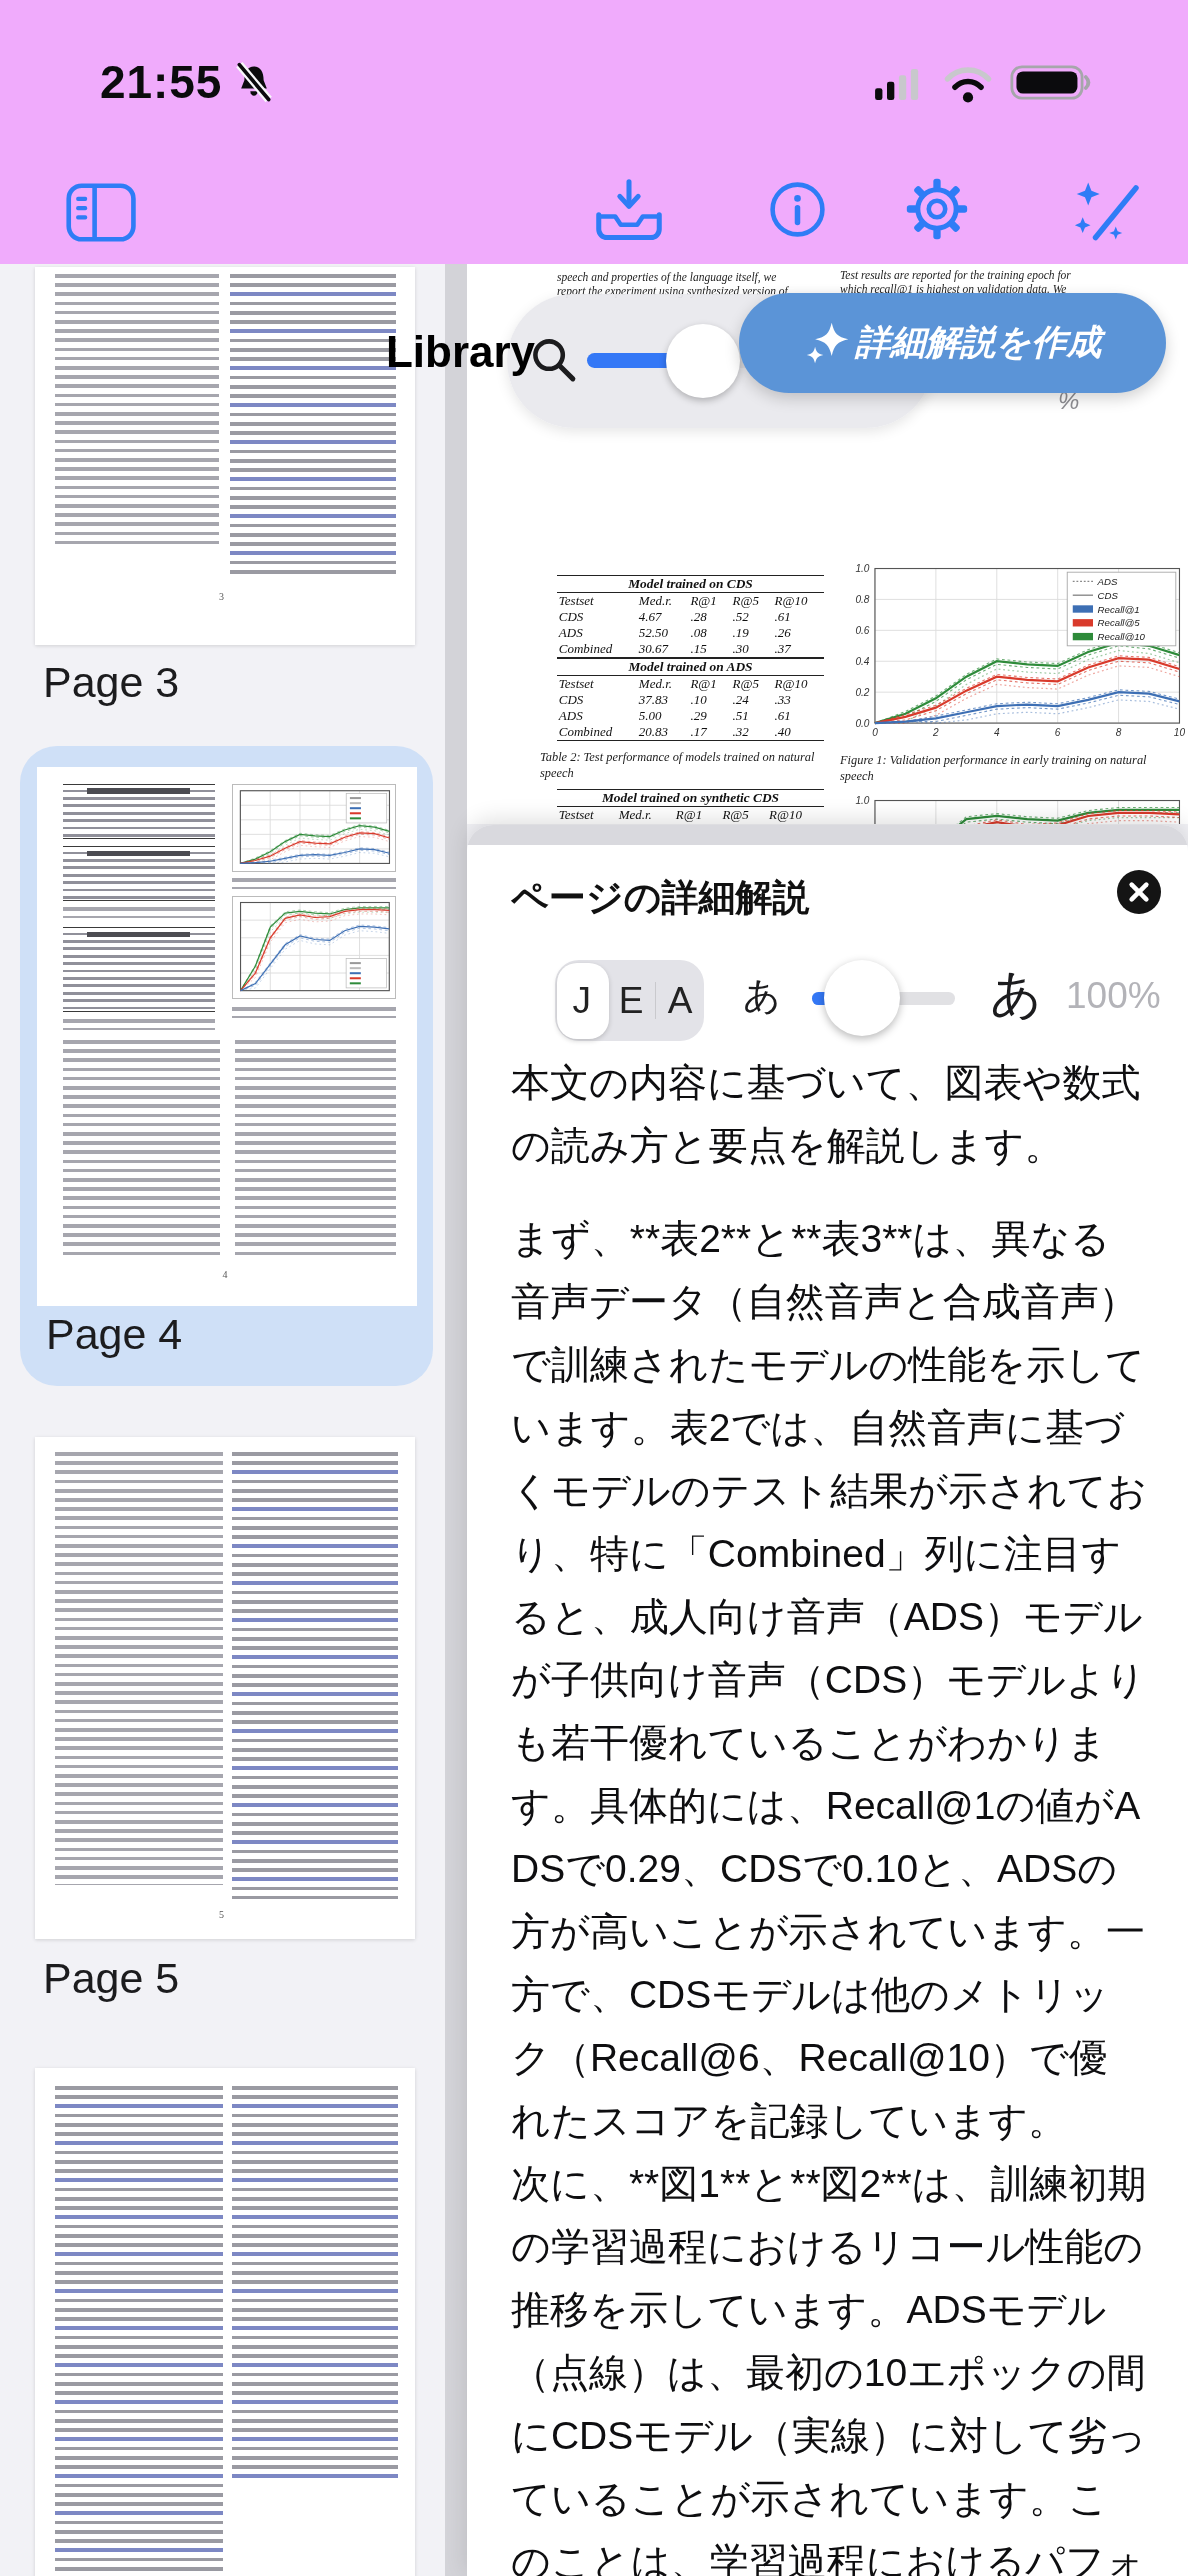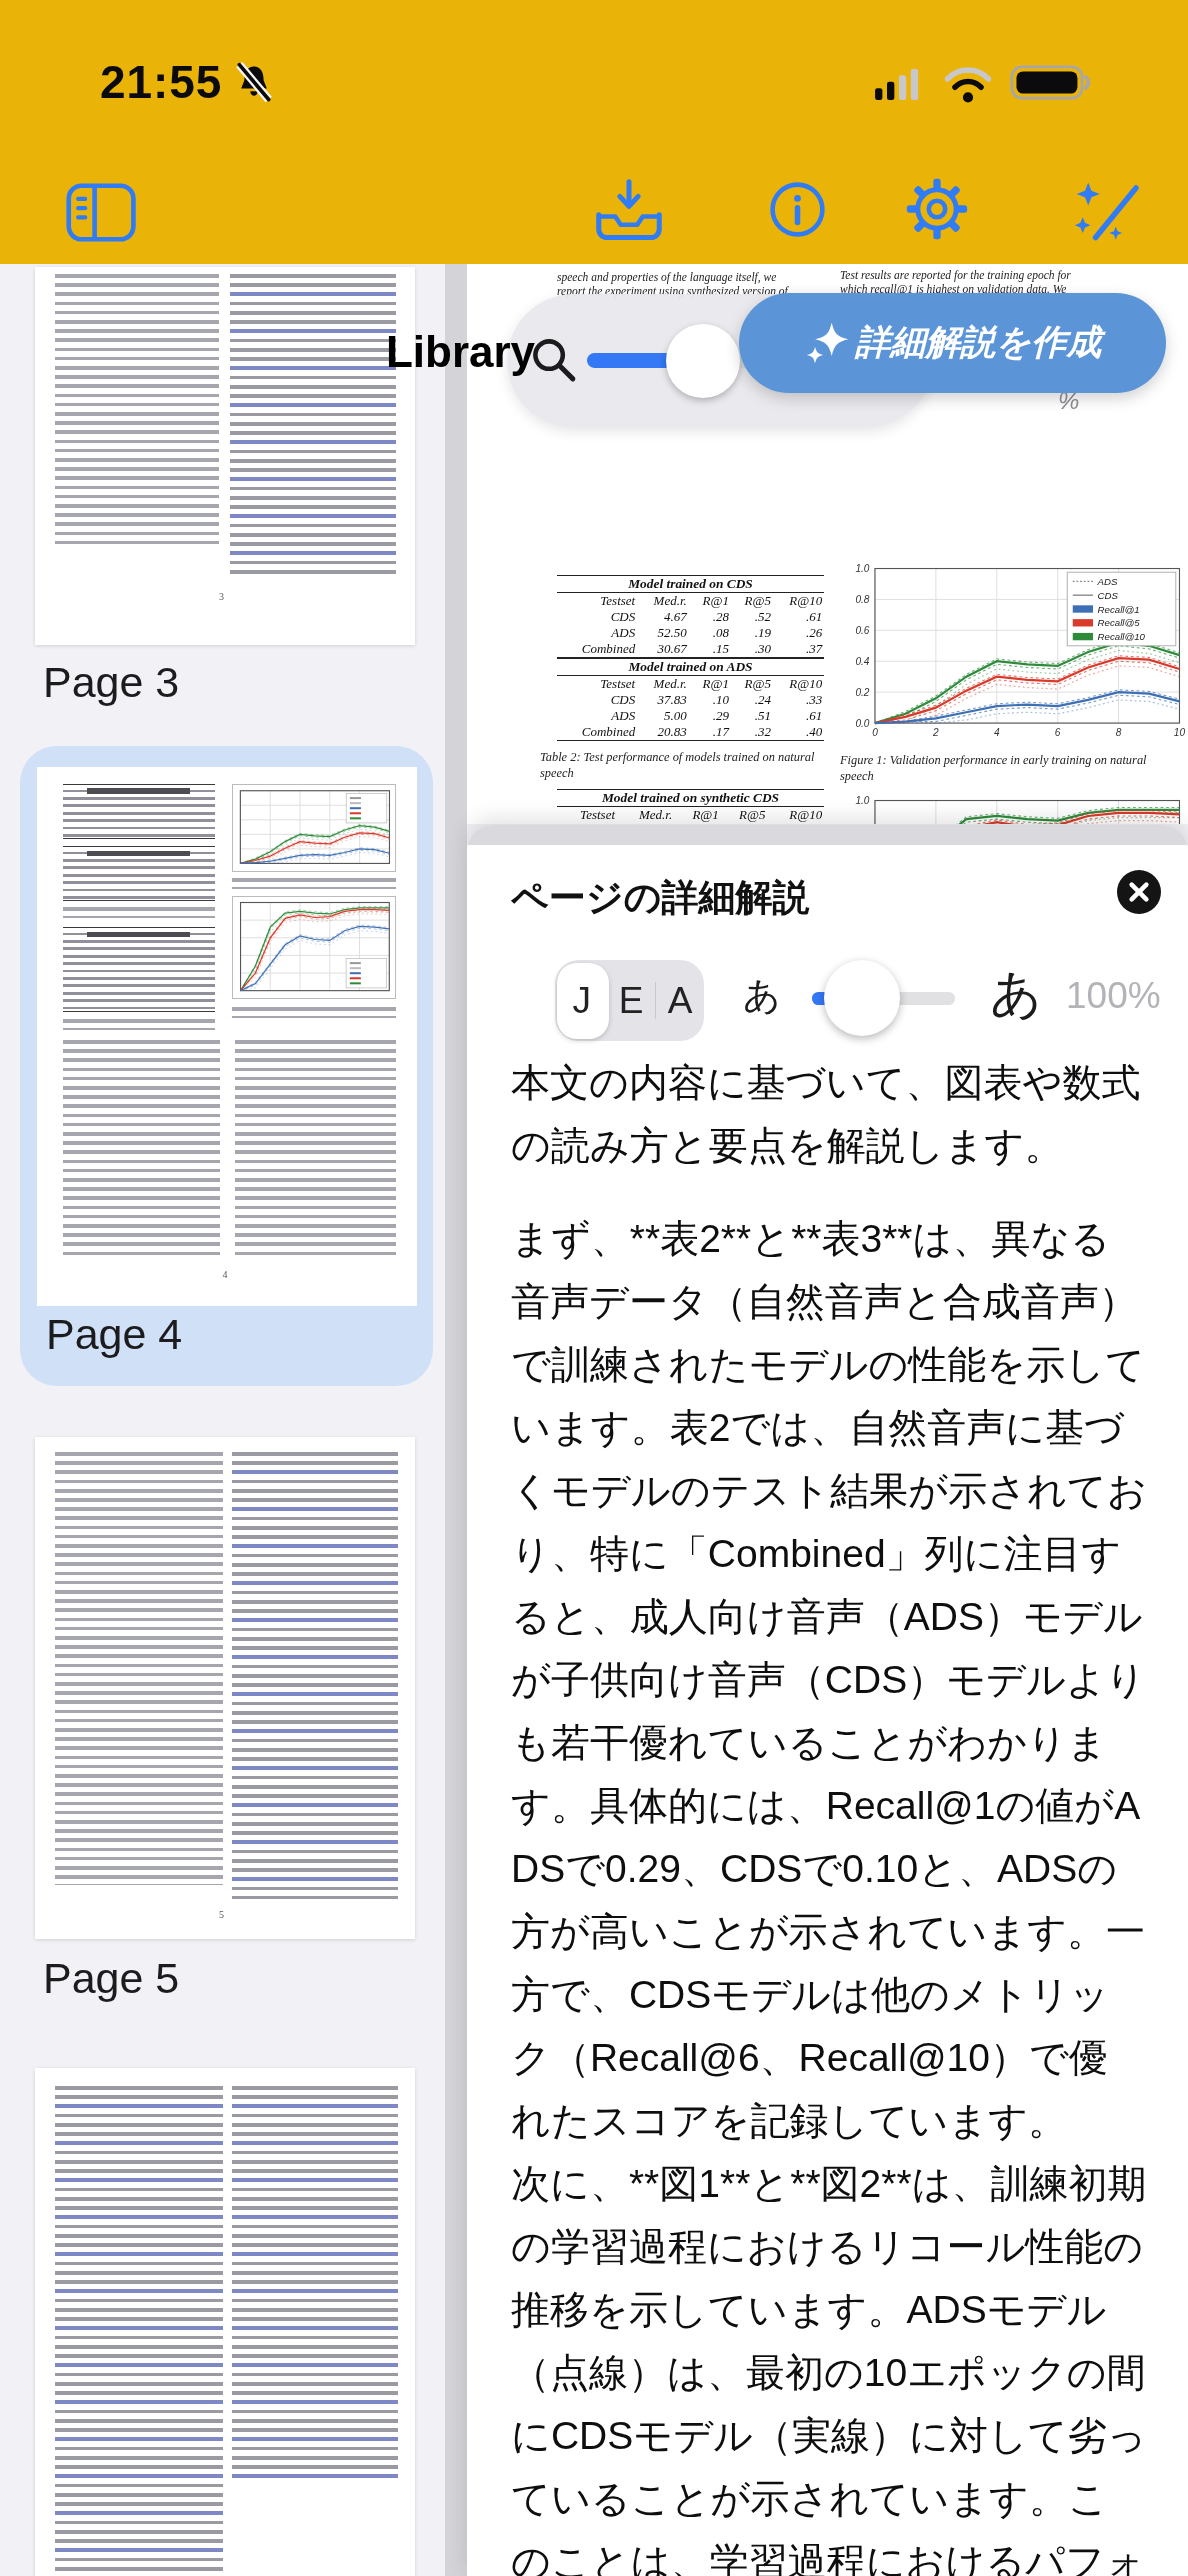--- a/index.html
+++ b/index.html
@@ -1,21 +1,21 @@
 <!DOCTYPE html>
 <html style="font-size:14.7px"><head>
 <meta charset="utf-8">
 <style>
   html,body{margin:0;padding:0;background:#e8e8ec;}
   *{box-sizing:border-box;}
   #app{position:relative;width:1188px;height:2576px;overflow:hidden;background:#f2f2f6;
        font-family:"Liberation Sans","DejaVu Sans",sans-serif;}
   .abs{position:absolute;}
   
-  #topbar{left:0;top:0;width:1188px;height:264px;background:#eab308;z-index:5;}
+  #topbar{left:0;top:0;width:1188px;height:264px;background:#f0abfc;z-index:5;}
   #time{left:100px;top:55px;font-size:46px;font-weight:700;color:#0b0b0d;letter-spacing:0.9px;}
   #bell{left:232px;top:61px;}
   #sigbars{left:873px;top:68px;}
   #wifi{left:942px;top:64px;}
   #batt{left:1010px;top:64px;}
   #navrow{left:0;top:147px;width:1188px;height:117px;}
   .navbtn{position:absolute;cursor:pointer;}
   #navtitle{left:359px;top:180px;width:203px;text-align:center;font-size:44px;font-weight:700;color:#000;}
   
   #thumbs{left:0;top:264px;width:445px;height:2312px;overflow:hidden;background:#f2f2f6;}
@@ -28,21 +28,21 @@
   .mtable{position:absolute;border-top:1.8px solid #3a3a3a;border-bottom:1.8px solid #3a3a3a;
           background:repeating-linear-gradient(180deg,transparent 0 4.6px,#90909a 4.6px 7.4px);}
   .mtable .mth{height:5.5px;background:#4c4c52;width:68%;margin:3.7px auto 0;}
   .mini-chart{position:absolute;background:#fff;border:0.9px solid #bbb;}
   
   #divider{left:445px;top:264px;width:22px;height:2312px;background:#d3d3d8;}
   
   #doc{left:467px;top:264px;width:721px;height:560px;background:#fff;overflow:hidden;font-style:italic;}
   .pdftxt{position:absolute;font-family:"Liberation Serif",serif;font-size:11.5px;line-height:14.7px;color:#222;}
   .ptable{border-collapse:collapse;font-family:"Liberation Serif",serif;font-size:13px;color:#111;width:267px;}
-  .ptable td,.ptable th{padding:0 1.8px;height:14.7px;font-weight:normal;text-align:right;white-space:nowrap;}
+  .ptable td,.ptable th{padding:0 1.8px;height:14.7px;font-weight:normal;white-space:nowrap;}
   .ptable .tt td{font-weight:bold;text-align:center;border-top:1.5px solid #222;border-bottom:1px solid #222;font-size:13.4px;}
   .ptable tr.last td{border-bottom:1.5px solid #222;}
   .pcap{position:absolute;font-family:"Liberation Serif",serif;font-size:12.4px;line-height:15.7px;color:#222;}
   
   #pill{left:40px;top:30px;width:426px;height:134px;border-radius:67px;background:rgba(233,233,237,.94);
         box-shadow:0 3.7px 13px rgba(0,0,0,.10);}
   #slider-track{position:absolute;left:80px;top:59px;width:332px;height:14.7px;border-radius:7.4px;background:#e0e0e4;}
   #slider-fill{position:absolute;left:80px;top:59px;width:96px;height:14.7px;border-radius:7.4px;background:#3478f6;}
   #slider-thumb{position:absolute;left:159px;top:29.5px;width:74px;height:74px;border-radius:50%;background:#fff;
         box-shadow:0 2.8px 7.4px rgba(0,0,0,.25);}

